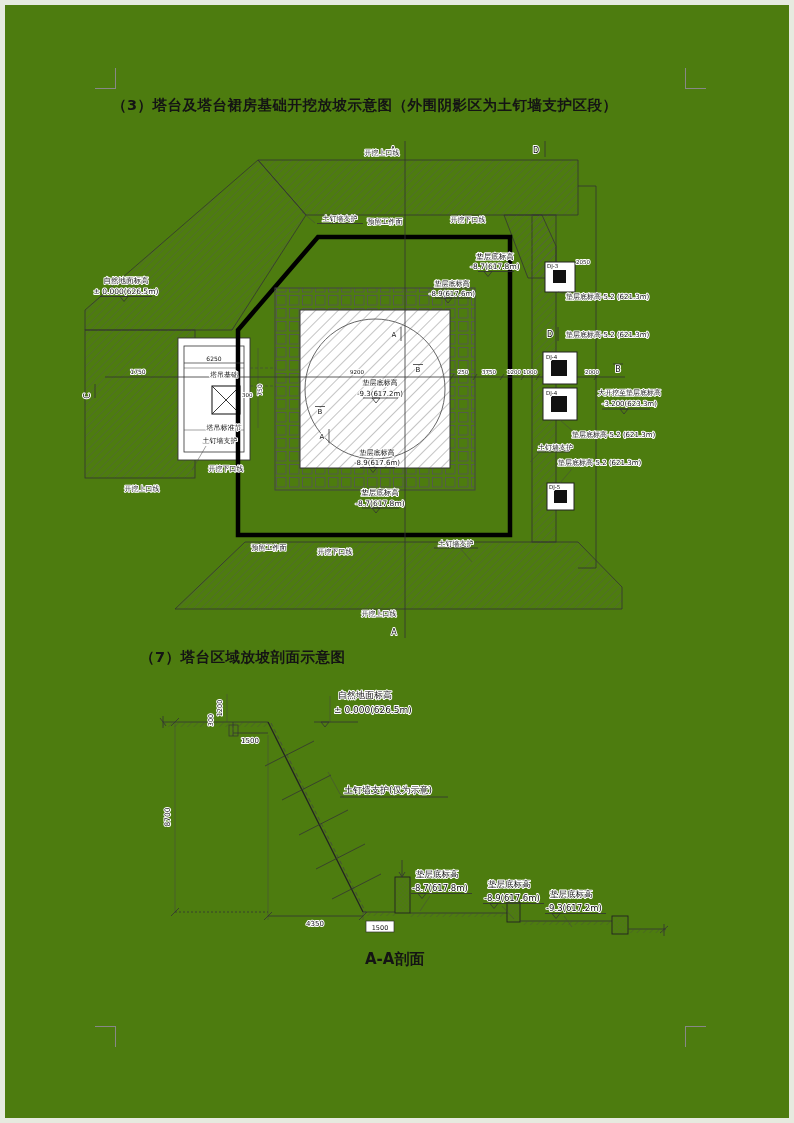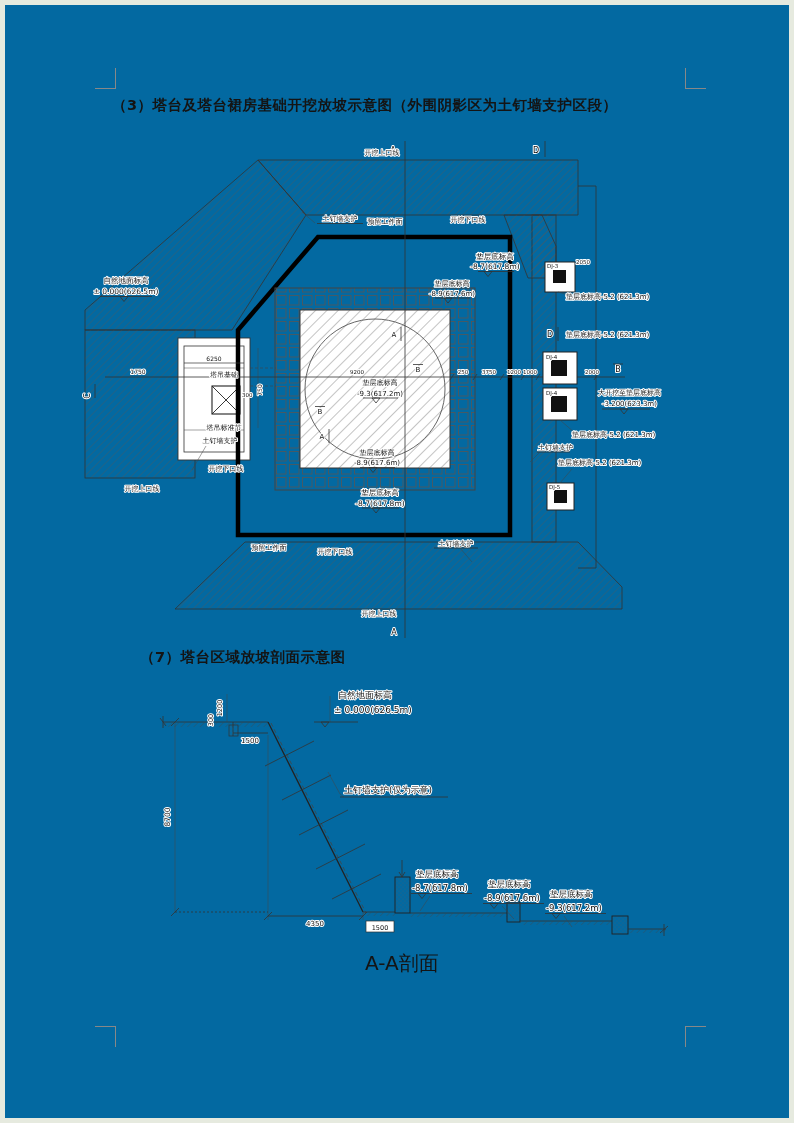--- a/index.html
+++ b/index.html
@@ -1,20 +1,20 @@
 <!DOCTYPE html>
 <html><head>
 <meta charset="utf-8">
 <style>
   html,body{margin:0;padding:0;background:#fff;}
-  #page{position:relative;width:794px;height:1123px;background:#0369a1;overflow:hidden;
+  #page{position:relative;width:794px;height:1123px;background:#4d7c0f;overflow:hidden;
         font-family:"DejaVu Sans","Liberation Sans",sans-serif;}
   #page .frame{position:absolute;inset:0;border:5px solid #e6eadf;pointer-events:none;}
   .heading{position:absolute;color:#141414;font-size:14.5px;font-weight:600;letter-spacing:0.5px;white-space:nowrap;}
-  .caption{position:absolute;color:#141414;font-size:20px;font-weight:400;}
+  .caption{position:absolute;color:#141414;font-size:15px;font-weight:700;}
   .cropmark{position:absolute;width:20px;height:20px;}
   svg{position:absolute;overflow:visible;}
   svg text{fill:#111;paint-order:stroke;stroke:#fff;stroke-width:2px;stroke-linejoin:round;
            font-family:"DejaVu Sans","Liberation Sans",sans-serif;}
   .t5{font-size:5.5px}.t6{font-size:6px}.t65{font-size:6.5px}.t7{font-size:7px}
   .t75{font-size:7.5px}.t8{font-size:8px}.t85{font-size:8.5px}.t9{font-size:9px}
   .ln{stroke:#333;stroke-width:0.8;fill:none}
   .thin{stroke:#444;stroke-width:0.5;fill:none}
   .thick{stroke:#000;stroke-width:4.5;fill:none}
   .hatchfill{fill:url(#hatch);stroke:#333;stroke-width:0.8}

